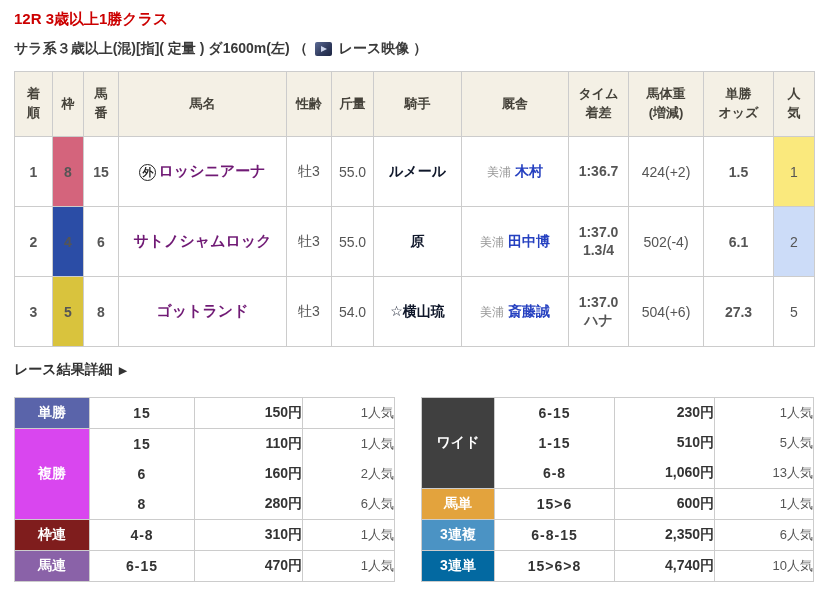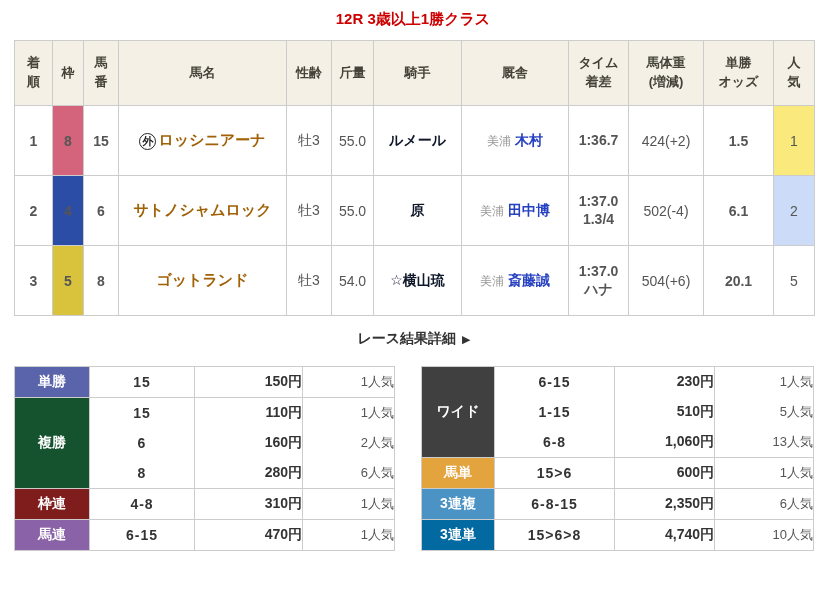--- a/index.html
+++ b/index.html
@@ -3,73 +3,80 @@
 <meta charset="utf-8">
 <style>
   html,body{margin:0;padding:0;}
   body{
     width:826px;height:592px;overflow:hidden;background:#ffffff;
     font-family:"Liberation Sans","DejaVu Sans",sans-serif;color:#333;
   }
   .container{padding:6px 14px 0 14px;}
 
   
-  .race-title{font-size:15px;font-weight:bold;color:#cc0000;margin:4px 0 11px 0;text-align:center;}
+  .race-title{font-size:15px;font-weight:bold;color:#cc0000;margin:4px 0 11px 0;}
   .race-sub{font-size:14px;font-weight:bold;color:#3a3a3a;margin:0 0 13px 0;display:flex;align-items:center;gap:4px;}
   .video-icon{display:inline-block;width:17px;height:14px;border-radius:2px;
     background:linear-gradient(135deg,#5b6a94 0%,#323d60 55%,#1d2542 100%);
     position:relative;vertical-align:-2px;margin:0 3px;}
   .video-icon::after{content:"";position:absolute;left:6px;top:4px;
     border-left:6px solid #cdd5ec;border-top:3.5px solid transparent;border-bottom:3.5px solid transparent;}
 
   
   table.results{border-collapse:collapse;width:800px;table-layout:fixed;}
   table.results th,table.results td{border:1px solid #cccccc;padding:0;}
   table.results th{
     background:#f4f0e5;color:#45423a;font-size:13px;font-weight:bold;
     height:64px;text-align:center;white-space:pre-line;line-height:1.45;
   }
   table.results td{height:69px;text-align:center;font-size:14px;color:#555;background:#fff;}
   td.bold-num{font-size:15px;font-weight:bold;color:#333;}
   td.bracket{color:#ffffff;font-size:15px;font-weight:bold;}
   td.name-cell{text-align:left;padding-left:11px;background:#fcfcfa;}
   .mark{display:inline-block;width:15px;height:15px;line-height:15px;border:1.5px solid #222;
     border-radius:50%;font-size:11px;color:#222;text-align:center;margin-right:2px;font-weight:bold;}
-  a.hname{color:#a16207;font-size:15px;font-weight:bold;text-decoration:none;cursor:pointer;}
+  a.hname{color:#701a75;font-size:15px;font-weight:bold;text-decoration:none;cursor:pointer;}
   td.jockey{text-align:left;padding-left:9px;}
   td.jockey a{color:#0f172a;font-size:14px;font-weight:bold;text-decoration:none;cursor:pointer;}
   td.stable{text-align:left;padding-left:8px;}
   td.stable .area{color:#999;font-size:12px;margin-right:4px;}
   td.stable a{color:#2540c0;font-size:14px;font-weight:bold;text-decoration:none;cursor:pointer;}
   td.time{font-size:15px;font-weight:bold;color:#333;line-height:1.25;margin-top:19px;}
   td.odds{font-size:15px;font-weight:bold;color:#333;}
   td.pop{font-size:15px;color:#444;}
 
   
-  .detail-link-row{width:800px;text-align:center;margin:13px 0 18px 0;}
+  .detail-link-row{width:800px;text-align:left;margin:13px 0 18px 0;}
   .detail-link{font-size:14px;font-weight:bold;color:#333;text-decoration:none;cursor:pointer;}
   .detail-arrow{font-size:11px;color:#333;margin-left:6px;}
 
   
   .payout-wrap{display:flex;gap:26px;align-items:flex-start;}
   table.payout{border-collapse:collapse;border:1px solid #cccccc;table-layout:fixed;font-size:14px;}
   table.payout td{border-left:1px solid #cccccc;border-right:1px solid #cccccc;height:30px;padding:0;background:#fff;}
   table.payout tr.gstart td{border-top:1px solid #cccccc;}
   td.plabel{color:#ffffff;font-weight:bold;text-align:center;font-size:14px;}
   td.psel{text-align:center;font-weight:bold;color:#333;letter-spacing:1px;}
   td.ppay{text-align:right;font-weight:bold;color:#333;padding-right:6px;}
   td.ppop{text-align:right;color:#555;padding-right:4px;font-size:13px;}
 </style>
 </head>
 <body>
 
 <div class="container">
 
   <div class="race-title">12R 3歳以上1勝クラス</div>
 
+  <div class="race-sub">
+    <span>サラ系３歳以上(混)[指]( 定量 ) ダ1600m(左)</span>
+    <span>（</span>
+    <span class="video-icon"></span>
+    <a style="color:#3a3a3a;text-decoration:none;cursor:pointer;">レース映像</a>
+    <span>）</span>
+  </div>
 
   <table class="results">
     <colgroup>
       <col style="width:38px">
         <col style="width:31px">
         <col style="width:35px">
         <col style="width:168px">
       <col style="width:45px">
         <col style="width:42px">
         <col style="width:88px">
@@ -142,21 +149,21 @@
         <td class="name-cell"><a class="hname">ゴットランド</a></td>
         <td>牡3</td>
         <td>54.0</td>
         <td class="jockey"><a>☆横山琉</a></td>
         <td class="stable"><span class="area">美浦</span><a>斎藤誠</a></td>
         <td class="time">
             <div>1:37.0</div>
             <div>ハナ</div>
           </td>
         <td>504(+6)</td>
-        <td class="odds">20.1</td>
+        <td class="odds">27.3</td>
         <td class="pop">5</td>
       </tr>
     </tbody>
   </table>
 
   <div class="detail-link-row">
     <a class="detail-link">レース結果詳細</a><span class="detail-arrow">▶</span>
   </div>
 
   <div class="payout-wrap">
@@ -169,21 +176,21 @@
           <col style="width:92px">
         </colgroup>
       <tbody>
         <tr class="gstart">
           <td class="plabel" style="background-color: rgb(90, 100, 170);">単勝</td>
           <td class="psel">15</td>
           <td class="ppay">150円</td>
           <td class="ppop">1人気</td>
         </tr>
         <tr class="gstart">
-          <td class="plabel" rowspan="3" style="background-color: #14532d;">複勝</td>
+          <td class="plabel" rowspan="3" style="background-color: #d946ef;">複勝</td>
           <td class="psel">15</td>
           <td class="ppay">110円</td>
           <td class="ppop">1人気</td>
         </tr>
         <tr>
           <td class="psel">6</td>
           <td class="ppay">160円</td>
           <td class="ppop">2人気</td>
         </tr>
         <tr>

